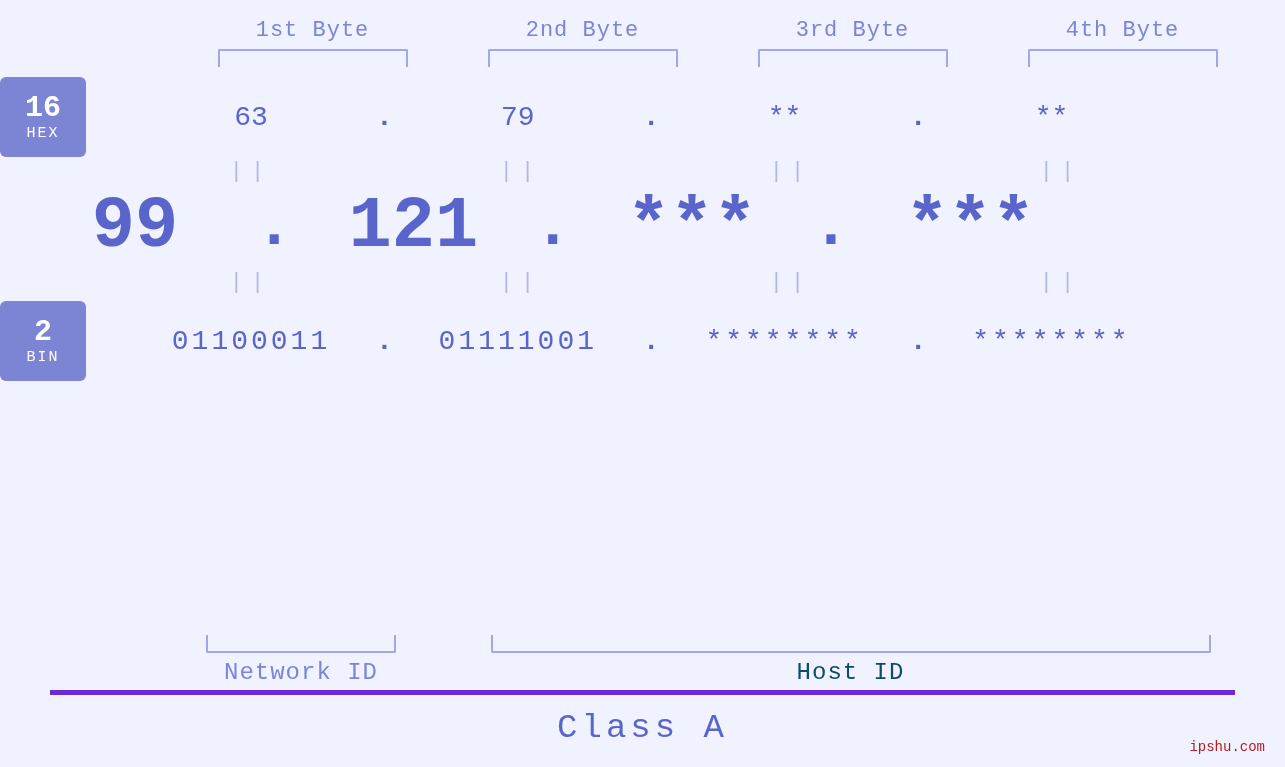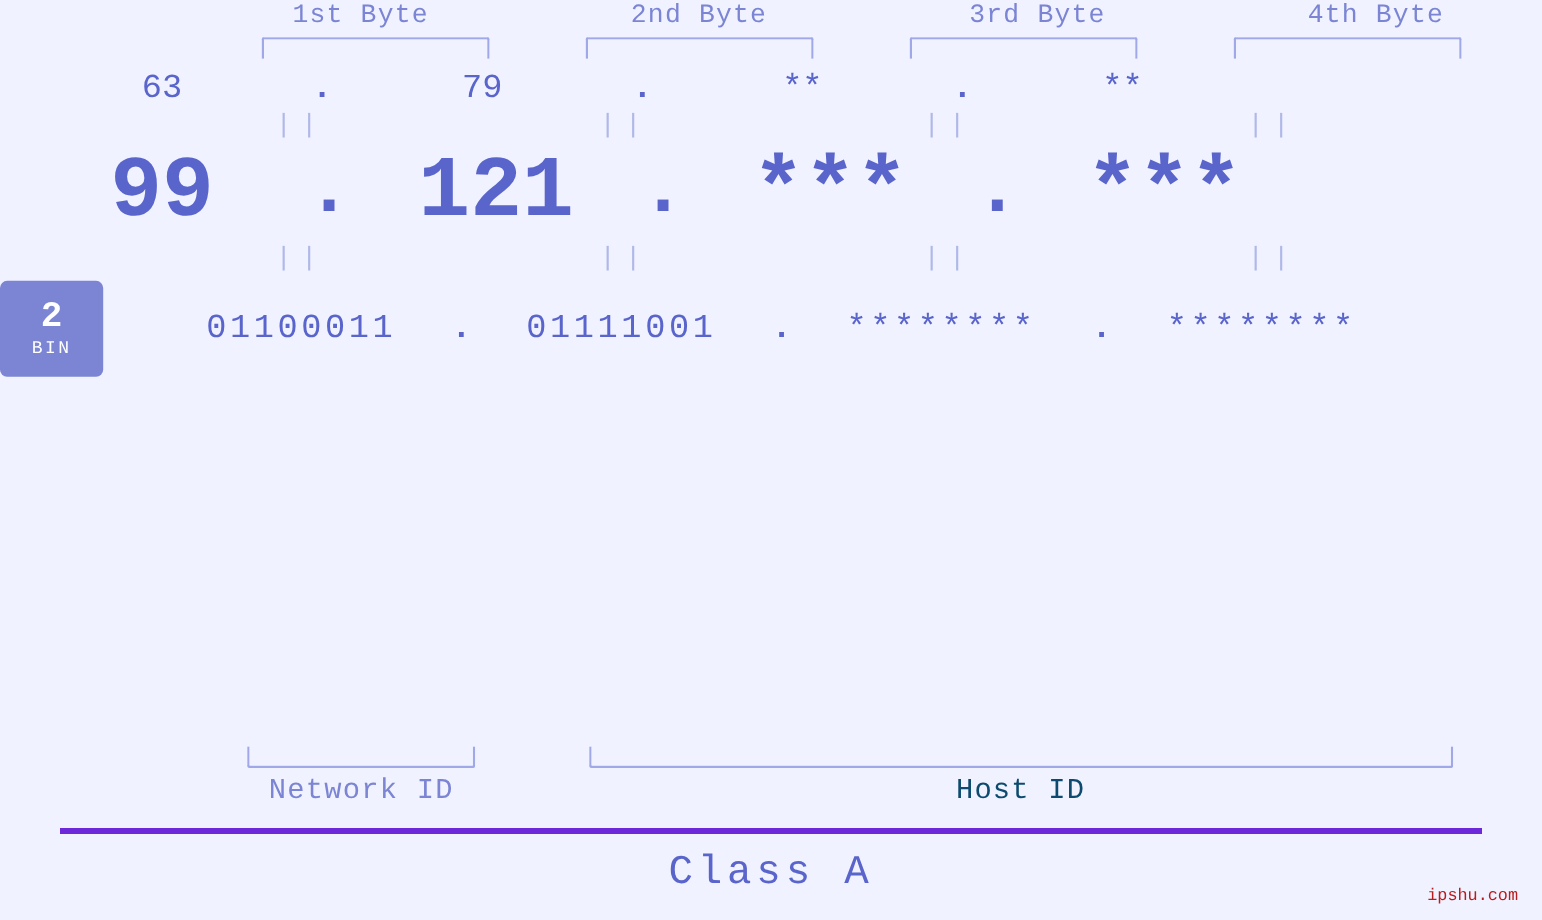--- a/index.html
+++ b/index.html
@@ -20,21 +20,22 @@
       display: flex;
       flex-direction: column;
       align-items: center;
     }
 
     
     .byte-headers {
       display: flex;
       width: 100%;
       justify-content: center;
-      gap: 12px;
+      padding-top: 18px;
+      gap: 0;
     }
 
     .badge-spacer {
       width: 150px;
     }
 
     .byte-col {
       width: 270px;
       text-align: center;
     }
@@ -246,20 +247,24 @@
       </div>
     <div class="bracket-box">
         <div class="bracket"></div>
       </div>
     <div class="bracket-box">
         <div class="bracket"></div>
       </div>
   </div>
 
   <div class="data-row" style="margin-top:10px;">
+    <div class="badge">
+      <span class="badge-num">16</span>
+      <span class="badge-base">HEX</span>
+    </div>
     <div class="byte-values">
       <div class="byte-val small">63</div>
       <span class="dot-separator">.</span>
       <div class="byte-val small">79</div>
       <span class="dot-separator">.</span>
       <div class="byte-val small">**</div>
       <span class="dot-separator">.</span>
       <div class="byte-val small">**</div>
     </div>
   </div>
@@ -301,21 +306,21 @@
       <div class="byte-val medium">01111001</div>
       <span class="dot-separator">.</span>
       <div class="byte-val medium">********</div>
       <span class="dot-separator">.</span>
       <div class="byte-val medium">********</div>
     </div>
   </div>
 
   <div class="bottom-section">
 
-    <div style="display:flex; align-items:flex-end; margin-bottom:13px; padding-left:116px; padding-right:0;text-align:right;">
+    <div style="display:flex; align-items:flex-end; margin-bottom:0; padding-left:116px; padding-right:0;text-align:right;">
 
       <div style="display:flex; flex-direction:column; align-items:center; width:270px;">
         <div style="width:190px; height:18px; border:2px solid #a0a8e8; border-top:none; border-radius:0 0 2px 2px;"></div>
         <span class="network-id-label" style="margin-top:6px;">Network ID</span>
       </div>
 
       <div style="width:30px;"></div>
 
       <div style="display:flex; flex-direction:column; align-items:center; flex:1;">
         <div style="width:720px; height:18px; border:2px solid #a0a8e8; border-top:none; border-radius:0 0 2px 2px;"></div>

